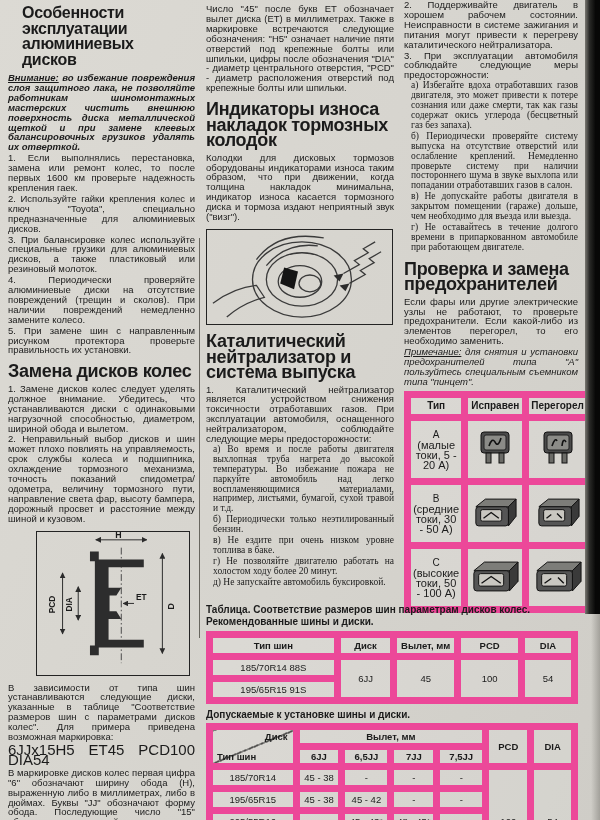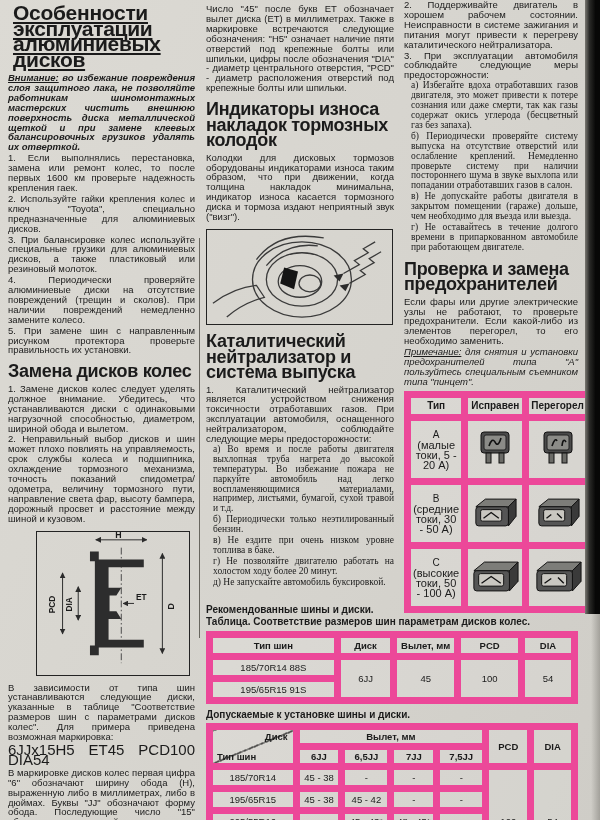--- a/index.html
+++ b/index.html
@@ -6,21 +6,21 @@
   body{
     width:600px;height:820px;position:relative;overflow:hidden;
     background:linear-gradient(115deg,#dcdad4 0%,#d6d4ce 55%,#cfcdc7 100%);
     font-family:"Liberation Sans",sans-serif;color:#1b1b1b;
   }
   .col{position:absolute;top:0;}
   .col1{left:8px;width:187px;padding-top:5px;}
   .col2{left:206px;width:188px;padding-top:4px;}
   .col3{left:404px;width:174px;}
   p{margin:0 0 1px;font-size:9.5px;line-height:9.9px;text-align:justify;}
-  h1{font-size:21px;line-height:15.5px;margin:0 5px 6px;letter-spacing:-0.3px;text-decoration:underline;}
+  h1{font-size:16px;line-height:15.5px;margin:0 14px 6px;letter-spacing:-0.3px;}
   h2{font-size:18px;line-height:15.5px;margin:9px 0 4px;letter-spacing:-0.3px;}
   .attn{font-style:italic;font-weight:bold;}
   .lbl-u{text-decoration:underline;}
   .note{font-style:italic;}
   .sub{padding-left:7px;font-family:Liberation Serif, serif;}
   .marking{font-weight:normal;font-size:15px;margin:3px 0 3px;}
   .figure{border:1.5px solid #232323;margin:7px 0 7px;}
   .wheel-fig{width:152px;height:143px;margin-left:28px;}
   .brake-fig{width:185px;height:94px;}
   svg text{font-family:"Liberation Sans",sans-serif;font-weight:bold;fill:#1b1b1b;}
@@ -223,22 +223,22 @@
             <rect x="9" y="16" width="26" height="13" rx="2" fill="#c9c7c1" stroke="#111"></rect>
             <path d="M12 26 L19 21 M26 20 L32 26" stroke="#111" fill="none" stroke-width="1.4"></path>
           </svg>
         </td>
       </tr>
     </tbody>
       </table>
   </div>
 
   <div class="bottom">
+    <p class="tbl-caption">Таблица. Соответствие размеров шин параметрам дисков колес.</p>
     <p class="tbl-caption">Рекомендованные шины и диски.</p>
-    <p class="tbl-caption">Таблица. Соответствие размеров шин параметрам дисков колес.</p>
 
     <table class="rec-table">
       <tbody>
           <tr>
         <th style="width:35%">Тип шин</th>
         <th style="width:15.5%">Диск</th>
         <th style="width:17.5%">Вылет, мм</th>
         <th style="width:17.5%">PCD</th>
         <th style="width:14.5%">DIA</th>
       </tr>

